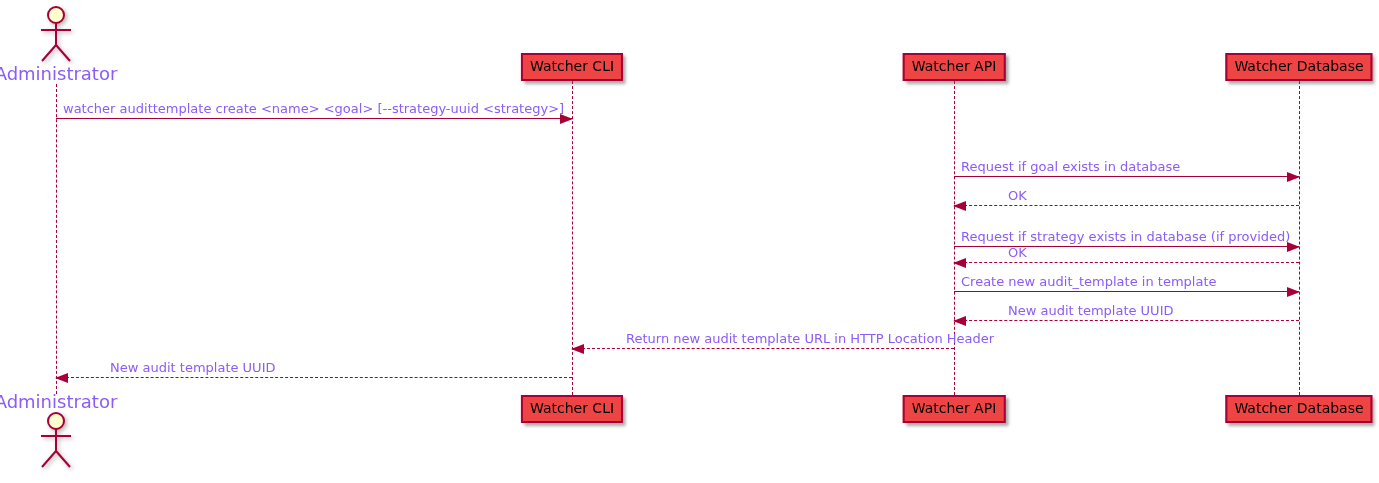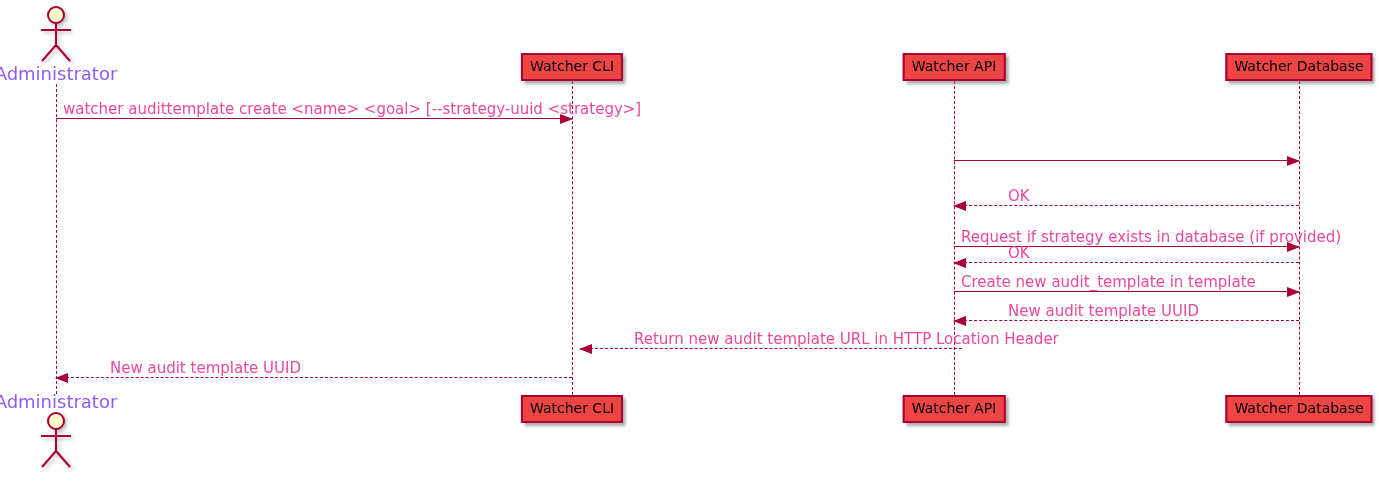--- a/index.html
+++ b/index.html
@@ -14,21 +14,21 @@
     font-size:18px; line-height:16px; color:#8b5cf6;
   }
   .lifeline { position:absolute; width:0; border-left:1px dashed #A80036; }
   .participant {
     position:absolute; transform:translateX(-50%); white-space:nowrap;
     background:#ef4444; border:2px solid #A80036; padding:3px 7px 4px 7px;
     font-size:14px; line-height:17px; box-shadow:3px 3px 3px rgba(100,100,100,0.55);
   }
   .message { position:absolute; }
   .msg-label {
-    font-size:15px; line-height:16px; height:16px; white-space:nowrap; color:#ec4899;
+    font-size:13px; line-height:16px; height:16px; white-space:nowrap; color:#8b5cf6;
   }
   .ltr .msg-label { padding-left:7px; }
   .rtl .msg-label { padding-left:18px;margin-left:36px; }
   .msg-line { position:relative; height:0; margin-top:1px; border-top:1px solid #A80036; }
   .msg-line.dashed { border-top-style:dashed; }
   .ah { position:absolute; width:0; height:0; border-style:solid; }
   .ah.right { right:-1px; top:-5.5px; border-width:5px 0 5px 13px; border-color:transparent transparent transparent #A80036; }
   .ah.left  { left:-1px;  top:-5.5px; border-width:5px 13px 5px 0; border-color:transparent #A80036 transparent transparent; }
 </style>
 </head>
@@ -58,20 +58,21 @@
 
   <div class="message ltr" style="left:56px; top:101px; width:516px;">
     <div class="msg-label">watcher audittemplate create &lt;name&gt; &lt;goal&gt; [--strategy-uuid &lt;strategy&gt;]</div>
     <div class="msg-line solid">
         <i class="ah right"></i>
       </div>
   </div>
 
 
   <div class="message ltr" style="left:954px; top:159px; width:345px;">
+    <div class="msg-label">Request if goal exists in database</div>
     <div class="msg-line solid">
         <i class="ah right"></i>
       </div>
   </div>
 
   <div class="message rtl" style="left:954px; top:188px; width:345px;">
     <div class="msg-label">OK</div>
     <div class="msg-line dashed">
         <i class="ah left"></i>
       </div>
@@ -98,21 +99,21 @@
       </div>
   </div>
 
   <div class="message rtl" style="left:954px; top:303px; width:345px;">
     <div class="msg-label">New audit template UUID</div>
     <div class="msg-line dashed">
         <i class="ah left"></i>
       </div>
   </div>
 
-  <div class="message rtl" style="left:572px; top:331px; width:382px;padding-left:8px;">
+  <div class="message rtl" style="left:572px; top:331px; width:382px;">
     <div class="msg-label">Return new audit template URL in HTTP Location Header</div>
     <div class="msg-line dashed">
         <i class="ah left"></i>
       </div>
   </div>
 
   <div class="message rtl" style="left:56px; top:360px; width:516px;">
     <div class="msg-label">New audit template UUID</div>
     <div class="msg-line dashed">
         <i class="ah left"></i>

